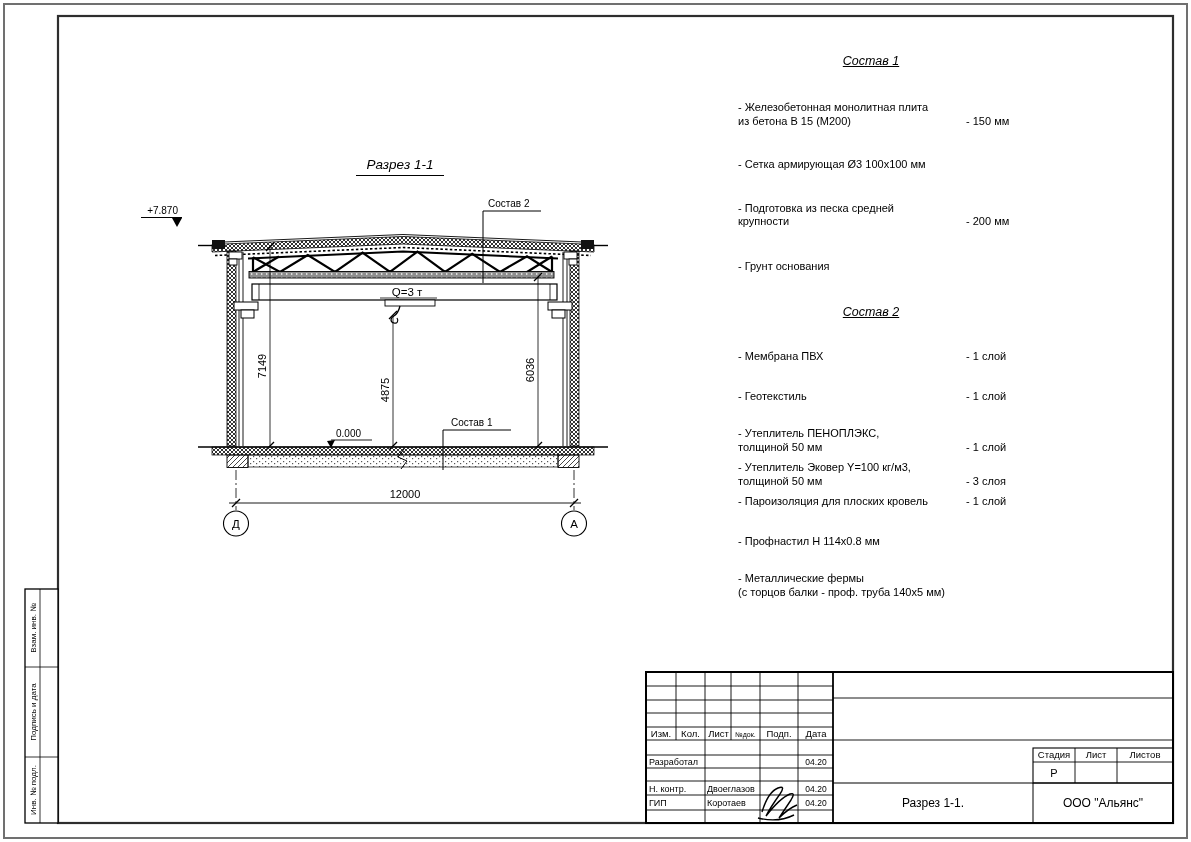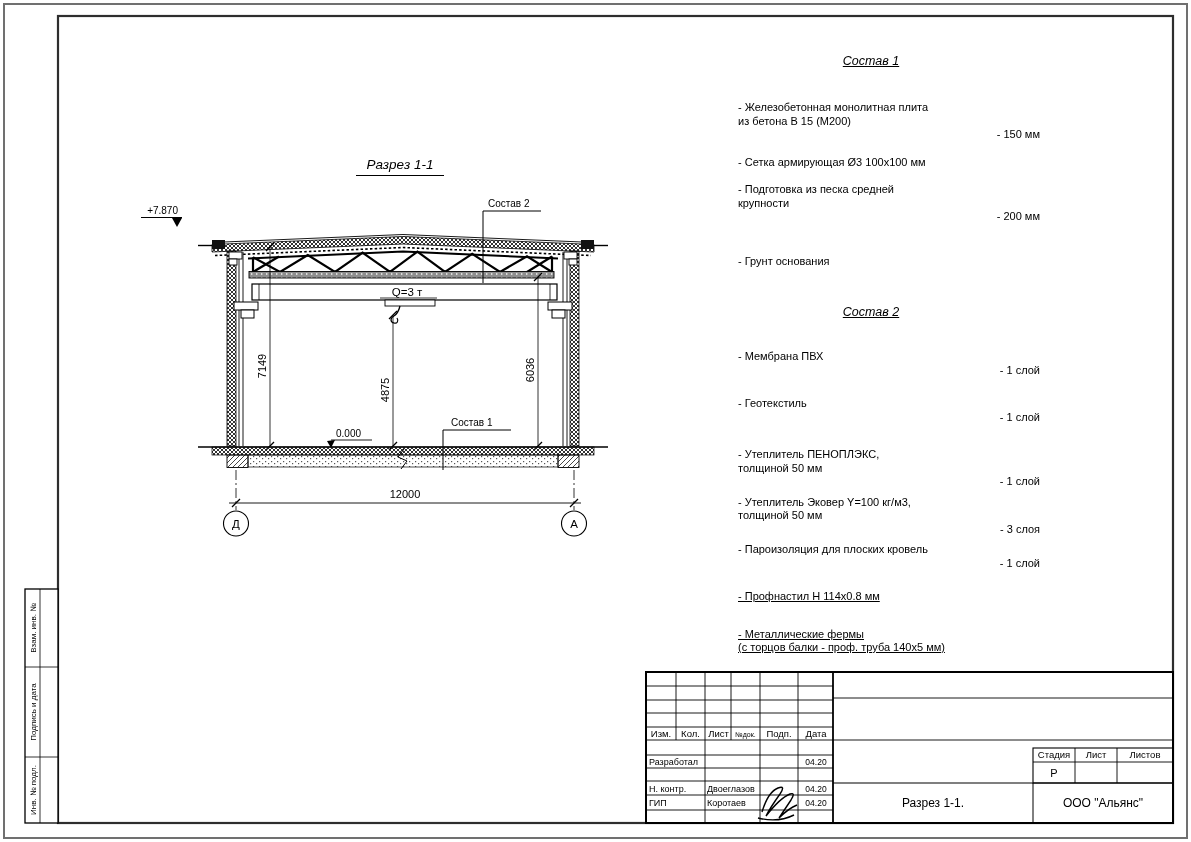--- a/index.html
+++ b/index.html
@@ -5,26 +5,26 @@
   html,body{margin:0;padding:0;background:#fff;}
   body{width:1191px;height:842px;position:relative;overflow:hidden;
        font-family:"Liberation Sans", sans-serif;color:#000;}
   .sheet{position:absolute;inset:0;}
   svg text{font-family:"Liberation Sans", sans-serif;fill:#000;}
   .sostav{position:absolute;width:302px;font-size:11px;line-height:13.5px;}
   .s1{left:738px;top:55px;}
   .s2{left:738px;top:306px;}
   .sostav-title{width:266px;text-align:center;font-style:italic;font-size:12.5px;
                 text-decoration:underline;height:16px;}
-  .mat-item{display:flex;flex-direction:column;}
+  .mat-item{display:flex;}
   .lbl{width:228px;white-space:pre-line;}
-  .lbl.wide{width:302px;text-decoration:underline;}
+  .lbl.wide{width:302px;}
   .val{align-self:flex-end;white-space:nowrap;}
-  .m30{margin-top:30px}.m28{margin-top:28px}.m14{margin-top:14px}.m13{margin-top:31px}
-  .m11{margin-top:24px}.m9{margin-top:20px}.m7{margin-top:7px}
+  .m30{margin-top:30px}.m28{margin-top:28px}.m14{margin-top:30px}.m13{margin-top:31px}
+  .m11{margin-top:24px}.m9{margin-top:26px}.m7{margin-top:7px}
 </style>
 </head>
 <body>
 
 <div class="sheet">
 
 <svg width="1191" height="842" viewBox="0 0 1191 842">
   <defs>
     <pattern id="xhatch" width="4" height="4" patternUnits="userSpaceOnUse">
       <path d="M0,0 L4,4 M4,0 L0,4" stroke="#1c1c1c" stroke-width="0.9"></path>

